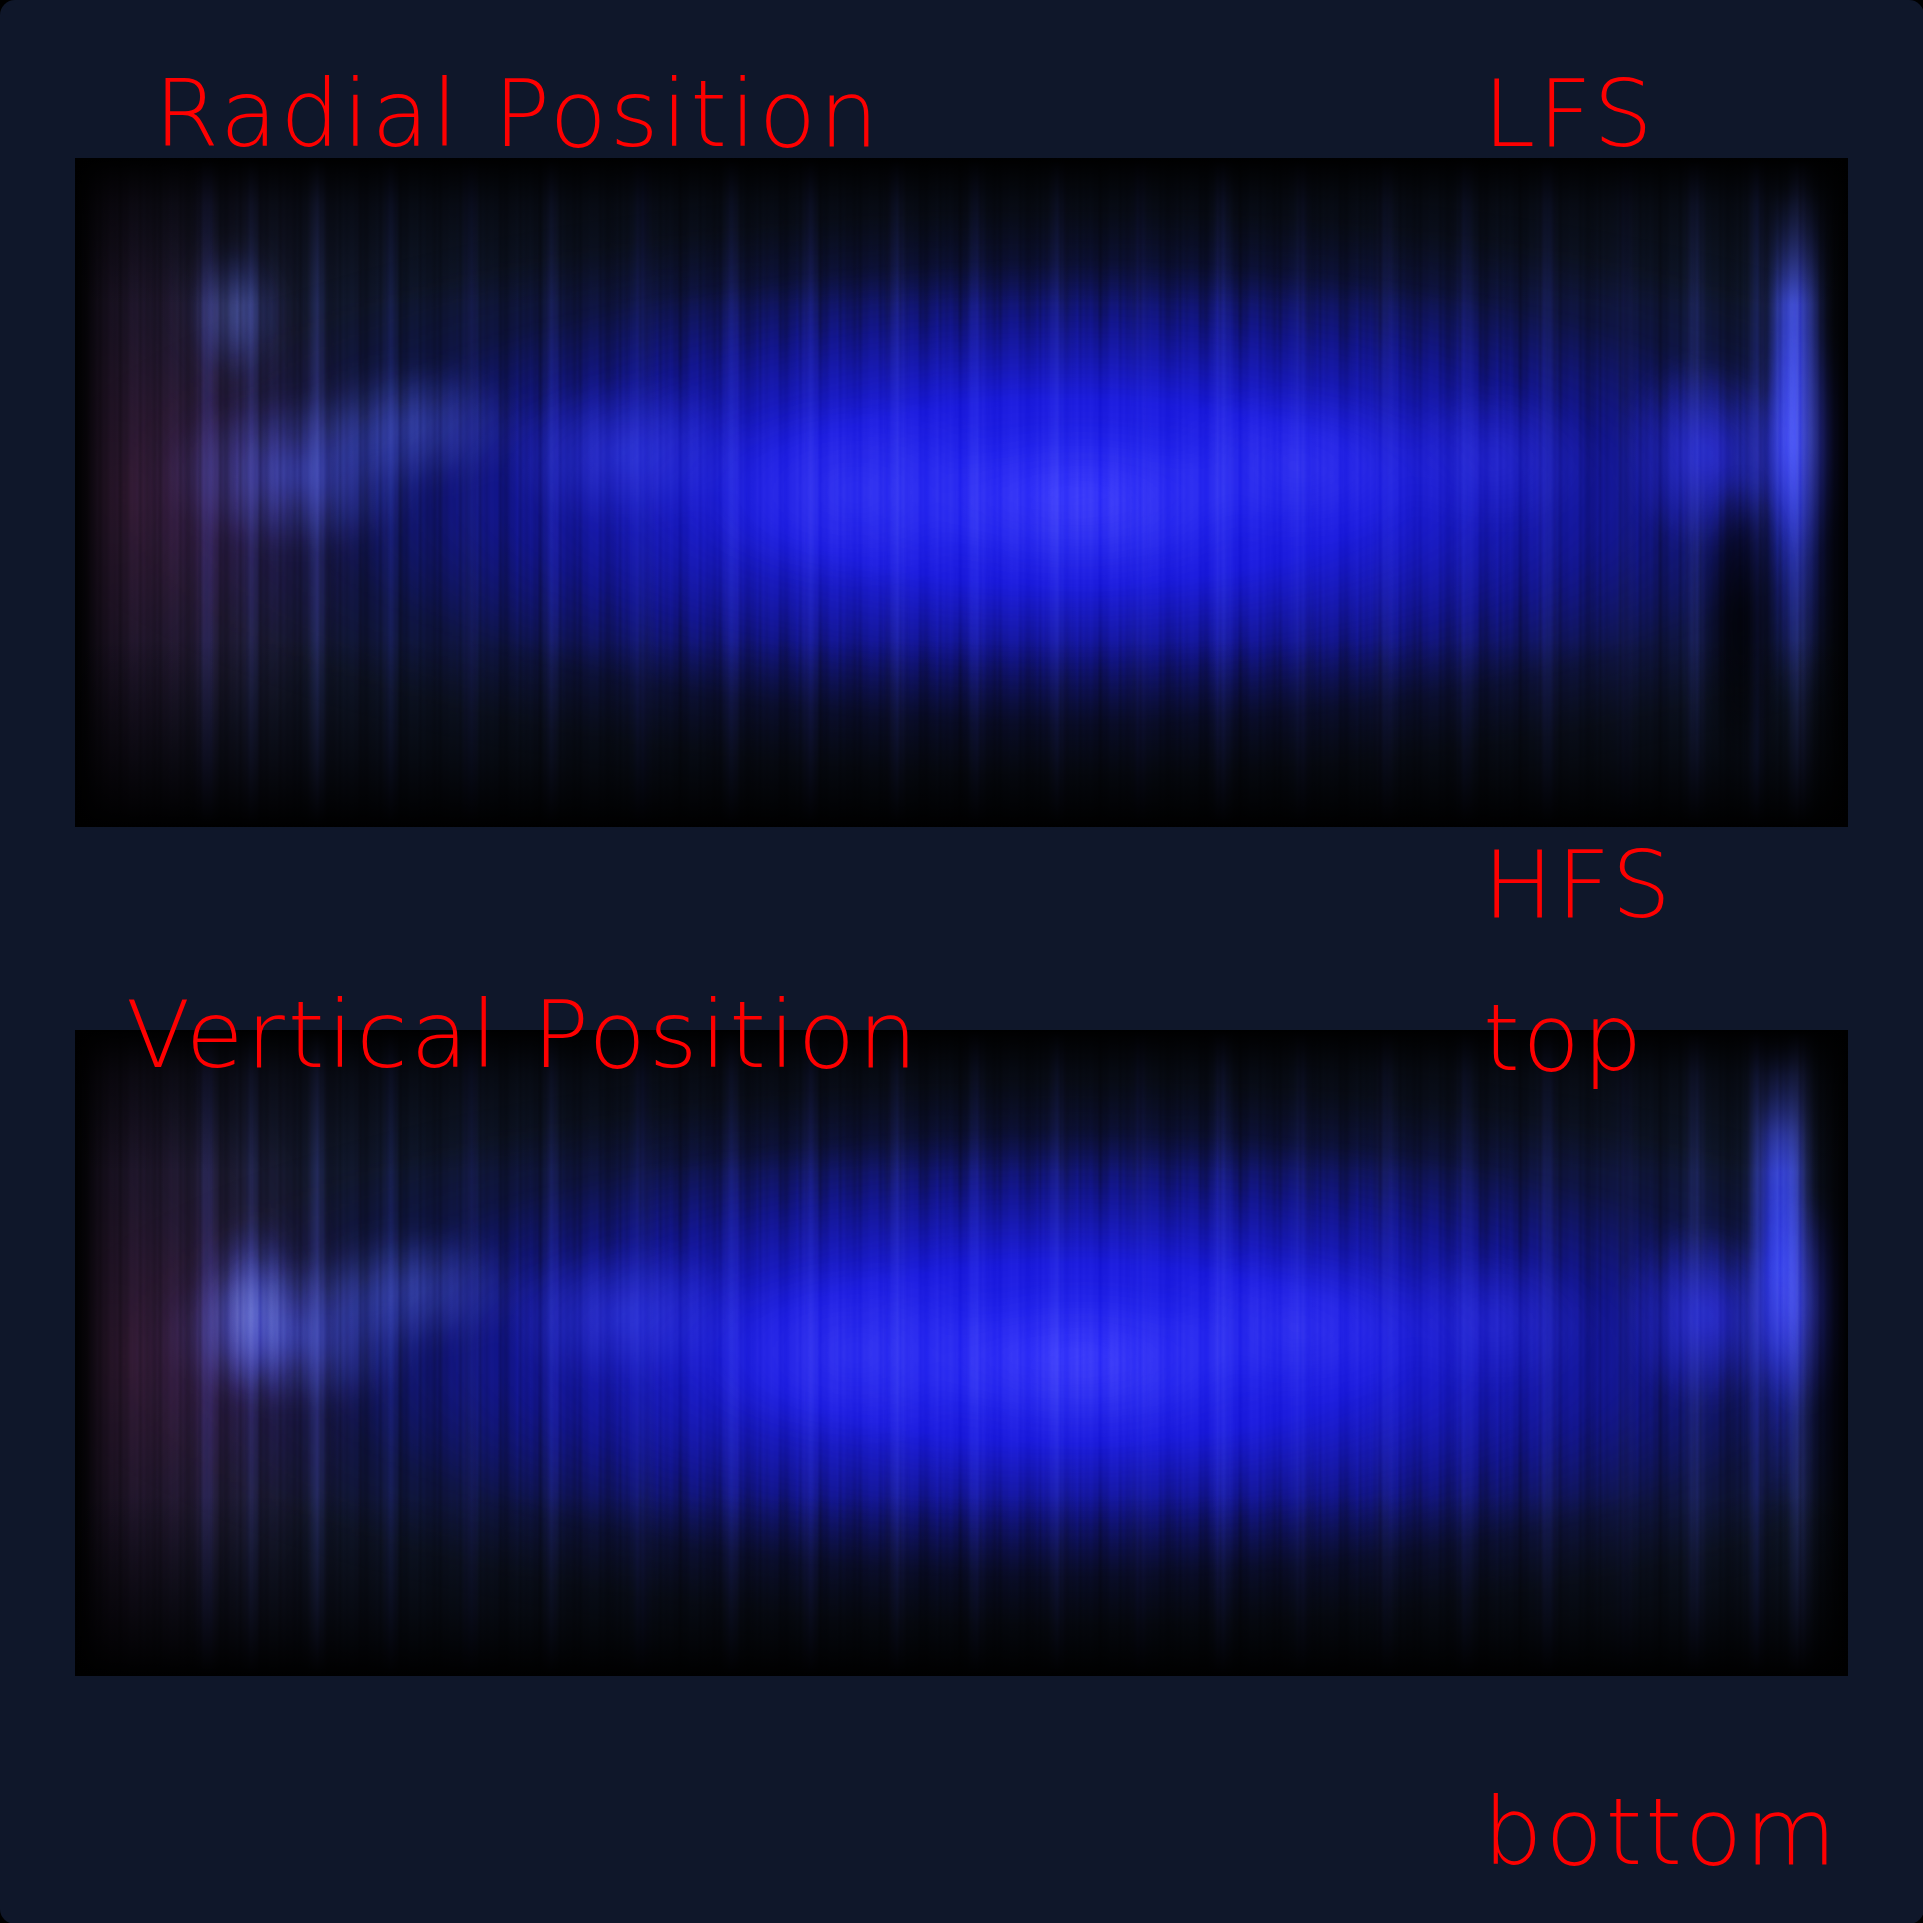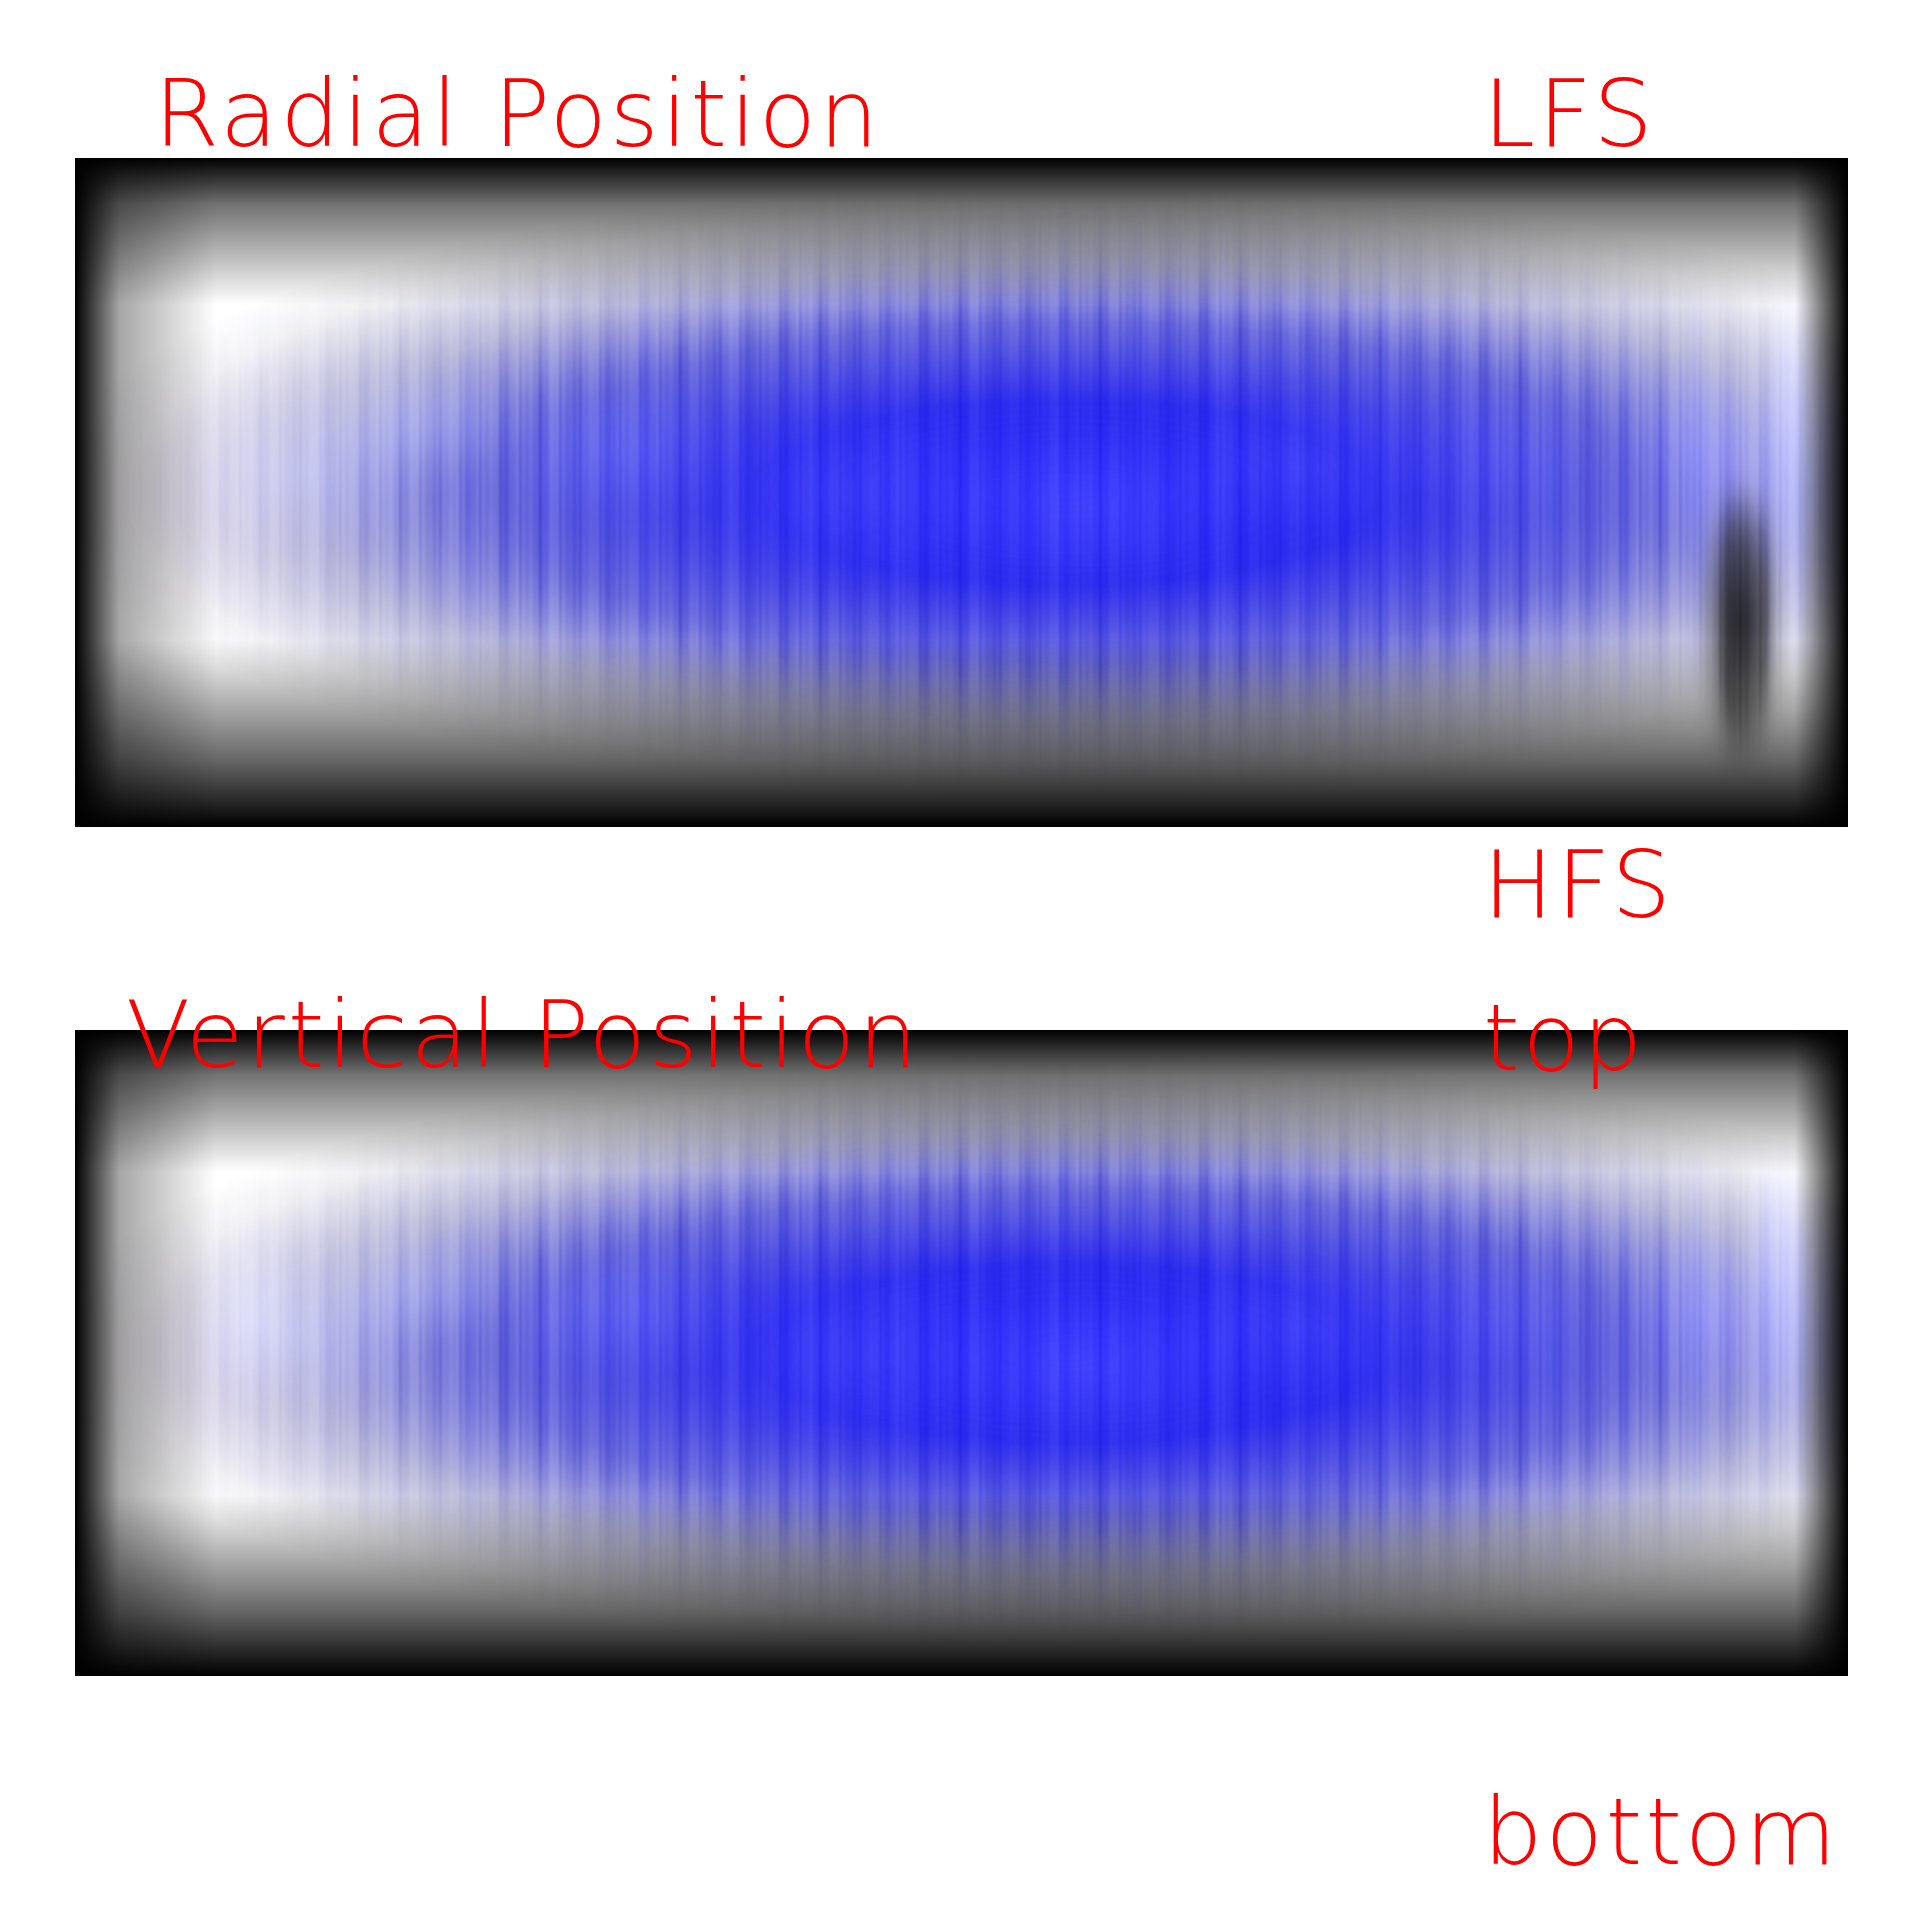--- a/index.html
+++ b/index.html
@@ -5,23 +5,24 @@
 <style>
   html, body {
     margin: 0;
     padding: 0;
     background: #000000;
   }
   #stage {
     position: relative;
     width: 1924px;
     height: 1924px;
-    background: #ffffff;
+    background: #0f172a;
     overflow: hidden;
     font-family: "DejaVu Sans", sans-serif;
+    border-radius: 15px;
   }
 
   
   .label {
     position: absolute;
     color: #fe0000;
     font-family: "DejaVu Sans", sans-serif;
     font-weight: 300;
     white-space: nowrap;
     letter-spacing: 0.03em;

